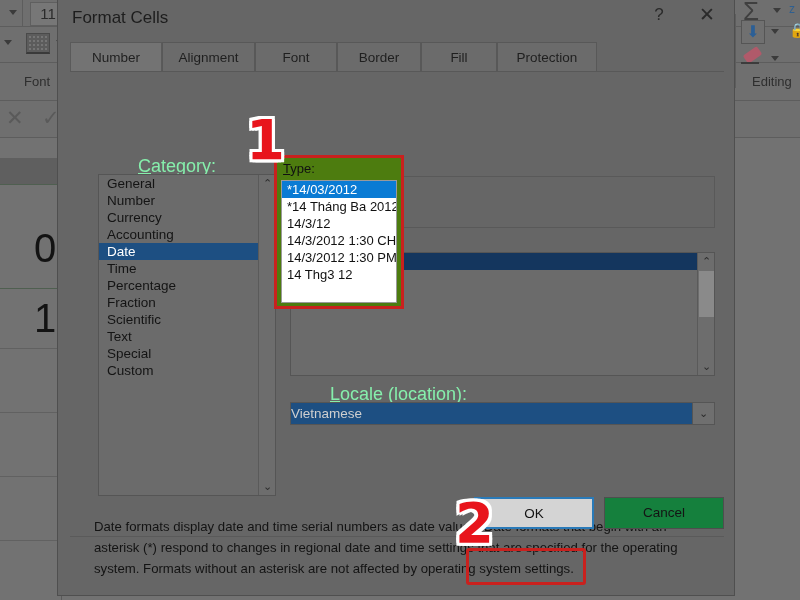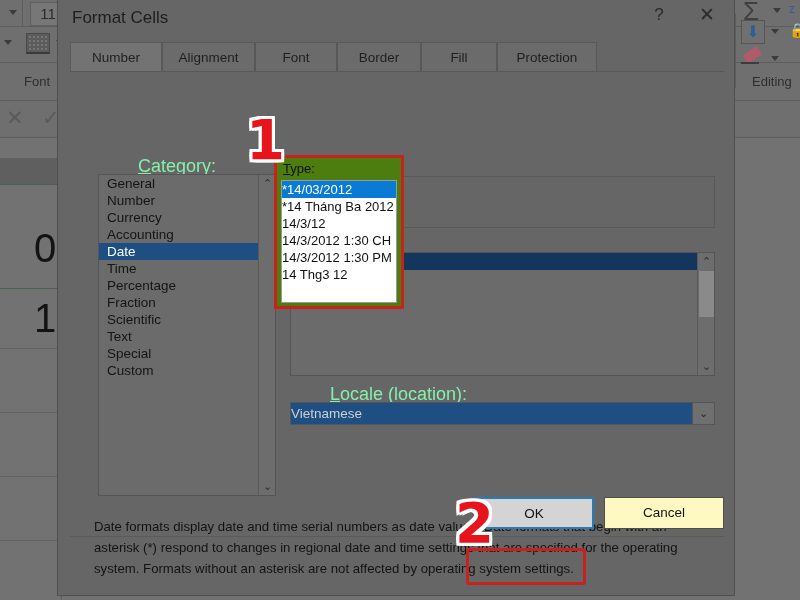--- a/index.html
+++ b/index.html
@@ -105,35 +105,35 @@
      border:1px solid #555;box-sizing:border-box;background:#1d4f82;display:flex;}
   #locale-value{flex:1;color:#cfcfcf;font-size:13.5px;line-height:21px;
      white-space:nowrap;overflow:hidden;}
   #locale-arrow{width:21px;background:#6f6f6f;border-left:1px solid #555;
      color:#2a2a2a;font-size:11px;line-height:21px;text-align:center;cursor:default;}
 
   #desc-text{position:absolute;left:24px;top:444px;width:620px;
      font-size:13.2px;line-height:21px;color:#131313;}
 
   
-  .dlg-btn{position:absolute;top:497px;height:32px;width:120px;background:#fef9c3;
+  .dlg-btn{position:absolute;top:497px;height:32px;width:120px;background:#15803d;
      border:1px solid #4e4e4e;box-sizing:border-box;color:#141414;font-size:13.5px;
      line-height:30px;text-align:center;cursor:default;}
   #ok-button{left:416px;background:#d4d4d4;border:2px solid #2a7ab8;color:#111;}
   #cancel-button{left:546px;}
 
   .dlg-hr{position:absolute;left:12px;width:654px;height:1px;background:#5a5a5a;}
 
   
   #annot-type-box{position:absolute;left:274px;top:155px;width:130px;height:154px;
      background:#4d7c0f;border:3px solid #c9211e;box-sizing:border-box;}
   #type-label{position:absolute;left:6px;top:3px;font-size:13px;color:#111;}
   #type-items{position:absolute;left:4px;top:22px;right:4px;bottom:3px;
      border:1px solid #9a9a9a;box-sizing:border-box;background:#fff;overflow:hidden;}
-  .type-item{height:17px;line-height:17px;font-size:13px;color:#111;
+  .type-item{height:17px;line-height:17px;padding-left:5px;font-size:13px;color:#111;
      white-space:nowrap;cursor:default;}
   .type-item.sel{background:#0a7bd4;color:#fff;}
 
   #annot-ok-box{position:absolute;left:466px;top:548px;width:120px;height:37px;
      border:3px solid #c9211e;box-sizing:border-box;border-radius:3px;}
 
   .annot-num{position:absolute;font-size:56px;font-weight:bold;color:#e8141c;
      font-family:"DejaVu Sans", sans-serif;line-height:56px;
      text-shadow:
        -3px -3px 0 #fff, 3px -3px 0 #fff, -3px 3px 0 #fff, 3px 3px 0 #fff,

